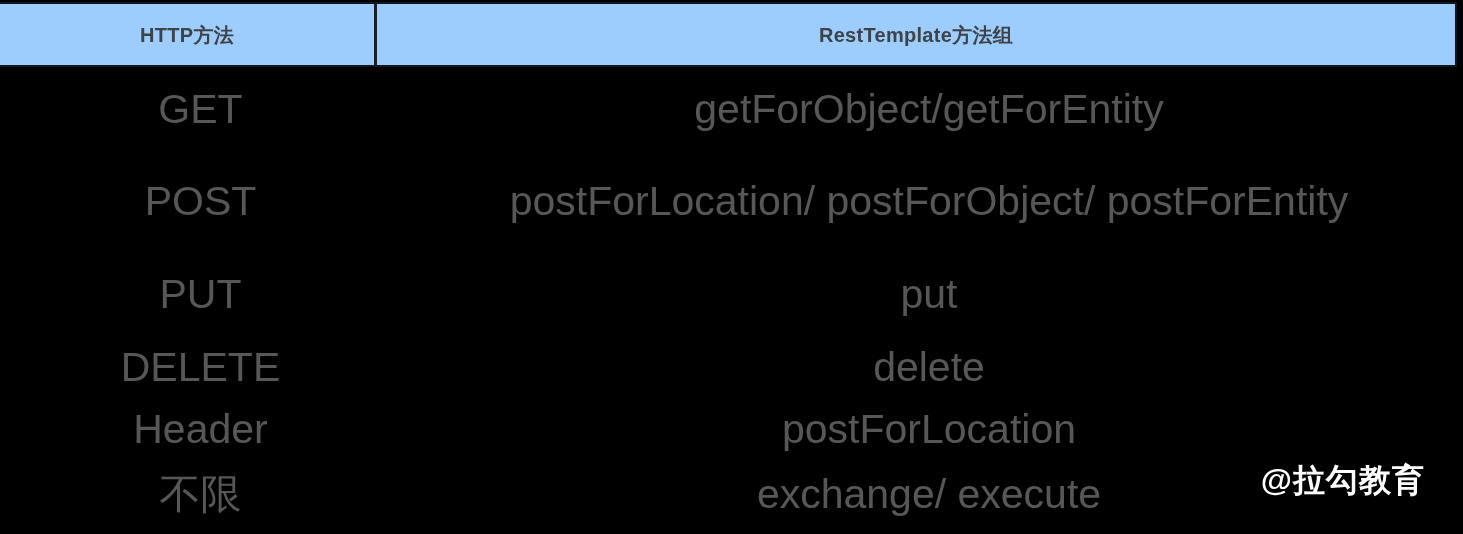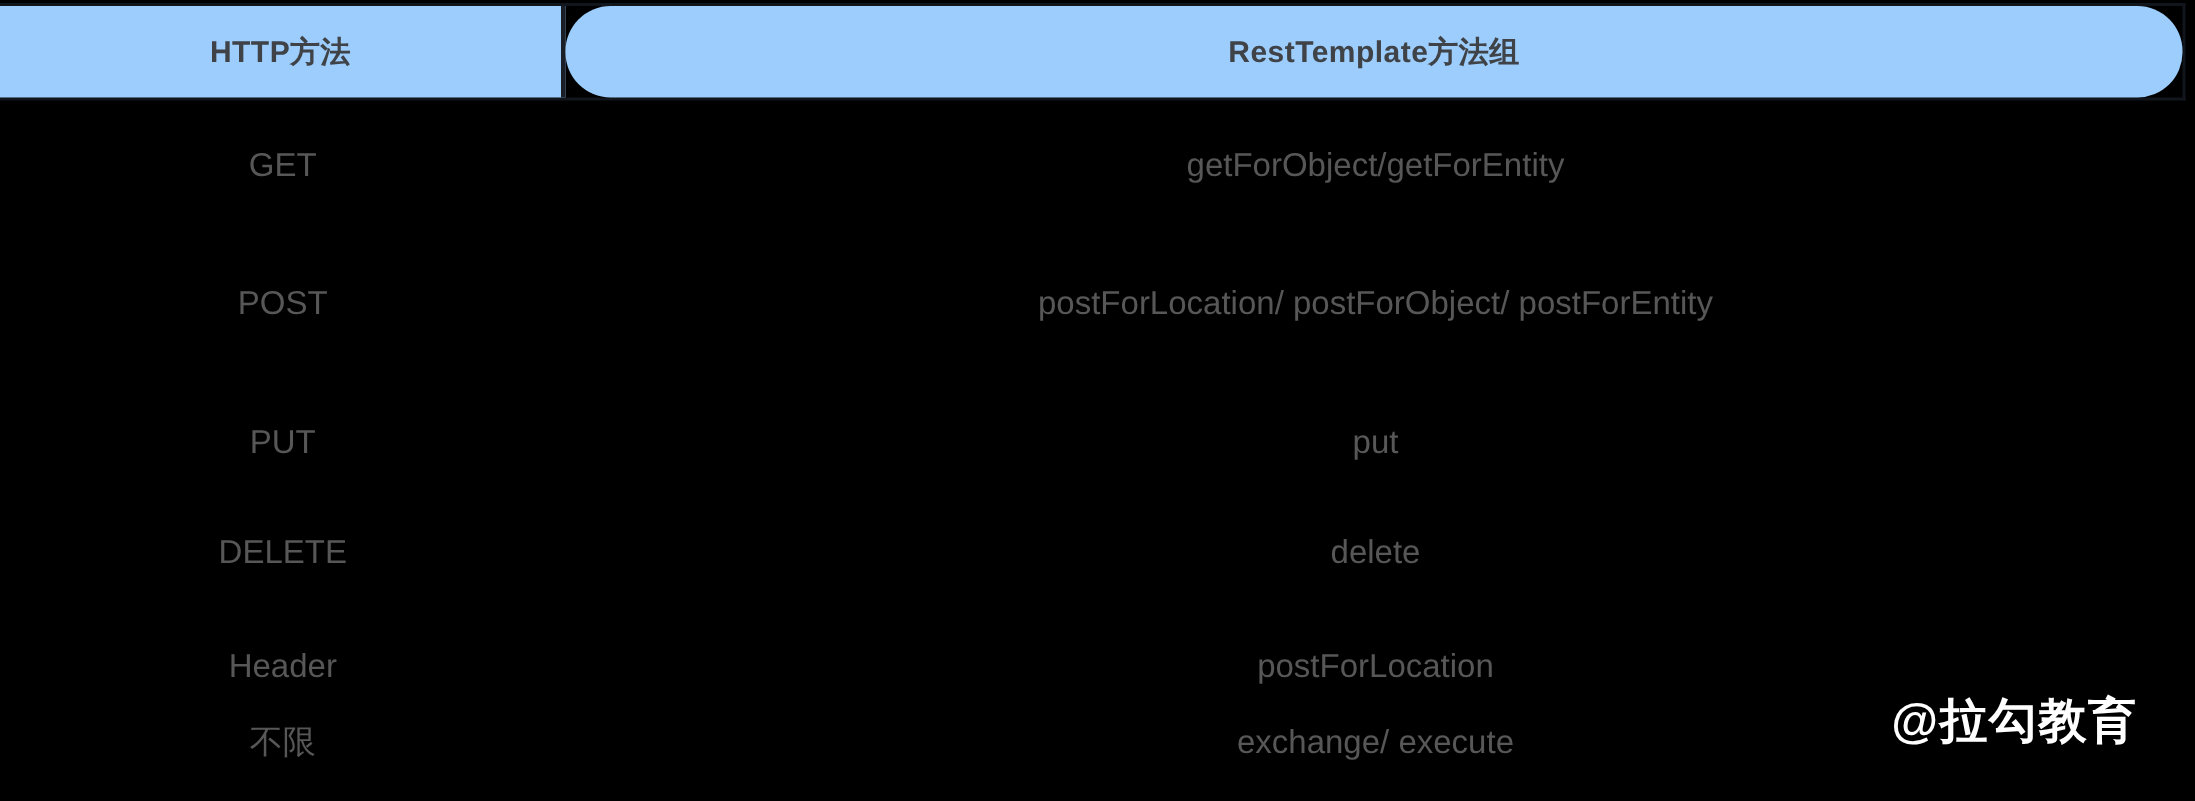--- a/index.html
+++ b/index.html
@@ -38,21 +38,20 @@
     align-items: center;
     justify-content: center;
     box-sizing: border-box;
   }
   .th-method {
     width: 377px;
     border-right: 3px solid #1a1f27;
   }
   .th-group {
     flex: 1 1 auto;
-    border-radius: 30px;
   }
   .th-text {
     color: #3f4246;
     font-size: 20px;
     font-weight: bold;
     letter-spacing: 0.3px;
     line-height: 1;
     white-space: nowrap;
   }
 
@@ -62,37 +61,38 @@
     left: 0;
     width: 1457px;
     display: flex;
     align-items: center;
   }
   .cell {
     display: flex;
     align-items: center;
     justify-content: center;
     color: #575757;
-    font-size: 22px;
+    font-size: 41px;
     line-height: 1.1;
     white-space: nowrap;
+    margin-left: 12px;
   }
   .cell-method {
     width: 377px;
   }
   .cell-group {
     flex: 1 1 auto;
   }
 
   
   .row-get     { top: 86px;  height: 48px; }
   .row-post    { top: 178px; height: 48px; }
   .row-put     { top: 271px; height: 48px; }
   .row-delete  { top: 344px; height: 48px; }
-  .row-header  { top: 420px; height: 48px; text-decoration: underline; }
+  .row-header  { top: 406px; height: 48px; text-decoration: underline; }
   .row-any     { top: 471px; height: 48px; }
 
   
   .watermark {
     position: absolute;
     right: 38px;
     bottom: 38px;
     color: #ffffff;
     font-size: 32px;
     font-weight: bold;

